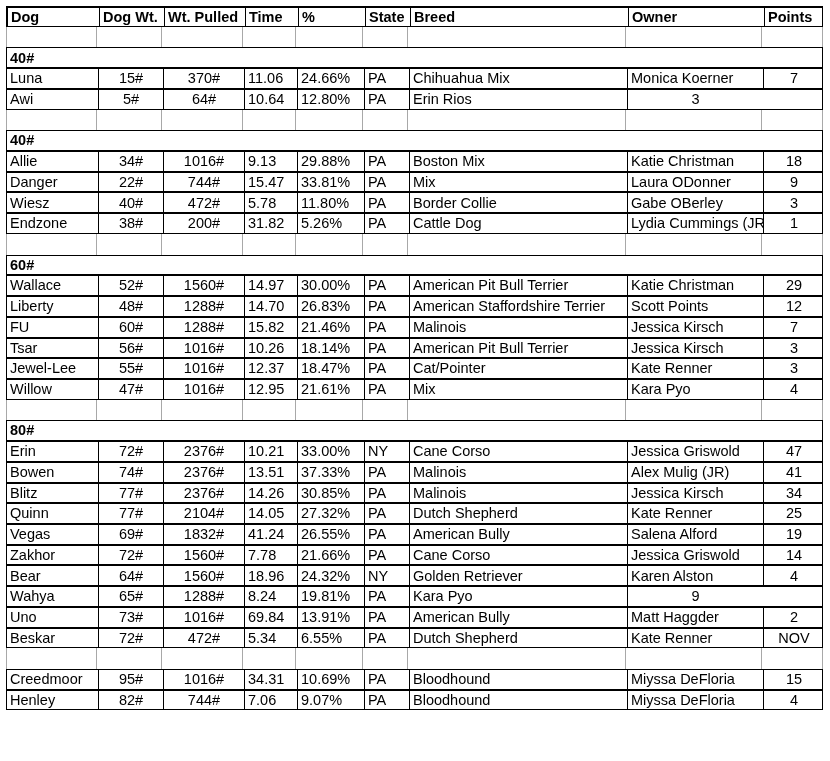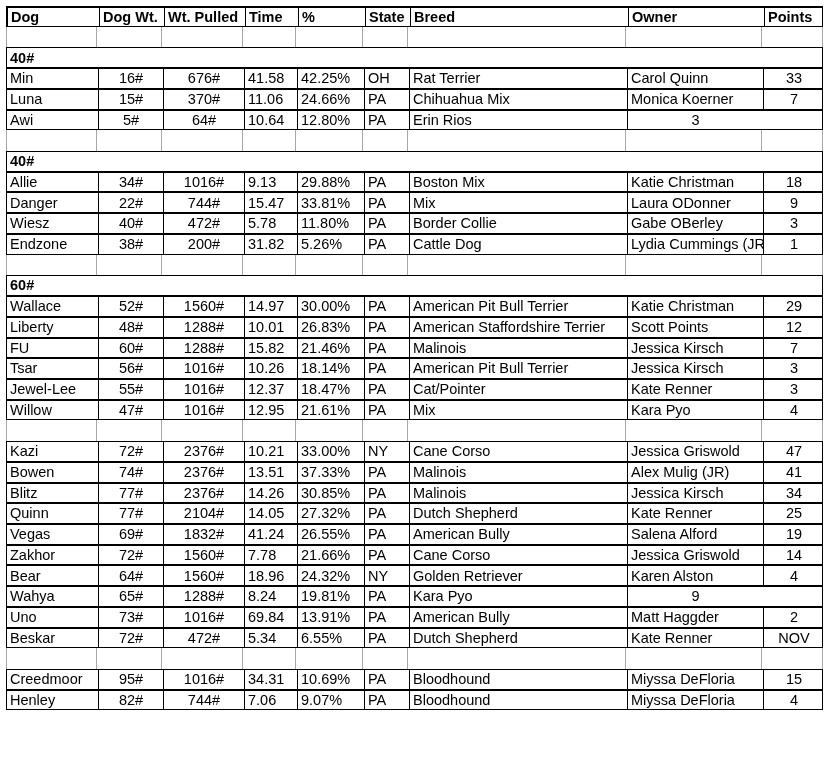--- a/index.html
+++ b/index.html
@@ -92,31 +92,20 @@
       <div class="cell ecell"></div>
       <div class="cell ecell"></div>
       <div class="cell ecell"></div>
       <div class="cell ecell"></div>
       <div class="cell ecell"></div>
     </div>
     <div class="row section-row">
       <div class="cell scell">40#</div>
     </div>
     <div class="row data-row">
-      <div class="cell dcell align-left">Min</div>
-      <div class="cell dcell align-center">16#</div>
-      <div class="cell dcell align-center">676#</div>
-      <div class="cell dcell align-left">41.58</div>
-      <div class="cell dcell align-left">42.25%</div>
-      <div class="cell dcell align-left">OH</div>
-      <div class="cell dcell align-left">Rat Terrier</div>
-      <div class="cell dcell align-left">Carol Quinn</div>
-      <div class="cell dcell align-center">33</div>
-    </div>
-    <div class="row data-row">
       <div class="cell dcell align-left">Luna</div>
       <div class="cell dcell align-center">15#</div>
       <div class="cell dcell align-center">370#</div>
       <div class="cell dcell align-left">11.06</div>
       <div class="cell dcell align-left">24.66%</div>
       <div class="cell dcell align-left">PA</div>
       <div class="cell dcell align-left">Chihuahua Mix</div>
       <div class="cell dcell align-left">Monica Koerner</div>
       <div class="cell dcell align-center">7</div>
     </div>
@@ -210,21 +199,21 @@
       <div class="cell dcell align-left">30.00%</div>
       <div class="cell dcell align-left">PA</div>
       <div class="cell dcell align-left">American Pit Bull Terrier</div>
       <div class="cell dcell align-left">Katie Christman</div>
       <div class="cell dcell align-center">29</div>
     </div>
     <div class="row data-row">
       <div class="cell dcell align-left">Liberty</div>
       <div class="cell dcell align-center">48#</div>
       <div class="cell dcell align-center">1288#</div>
-      <div class="cell dcell align-left">10.01</div>
+      <div class="cell dcell align-left">14.70</div>
       <div class="cell dcell align-left">26.83%</div>
       <div class="cell dcell align-left">PA</div>
       <div class="cell dcell align-left">American Staffordshire Terrier</div>
       <div class="cell dcell align-left">Scott Points</div>
       <div class="cell dcell align-center">12</div>
     </div>
     <div class="row data-row">
       <div class="cell dcell align-left">FU</div>
       <div class="cell dcell align-center">60#</div>
       <div class="cell dcell align-center">1288#</div>
@@ -272,22 +261,25 @@
       <div class="cell ecell"></div>
       <div class="cell ecell"></div>
       <div class="cell ecell"></div>
       <div class="cell ecell"></div>
       <div class="cell ecell"></div>
       <div class="cell ecell"></div>
       <div class="cell ecell"></div>
       <div class="cell ecell"></div>
       <div class="cell ecell"></div>
     </div>
-    <div class="row data-row">
-      <div class="cell dcell align-left">Kazi</div>
+    <div class="row section-row">
+      <div class="cell scell">80#</div>
+    </div>
+    <div class="row data-row">
+      <div class="cell dcell align-left">Erin</div>
       <div class="cell dcell align-center">72#</div>
       <div class="cell dcell align-center">2376#</div>
       <div class="cell dcell align-left">10.21</div>
       <div class="cell dcell align-left">33.00%</div>
       <div class="cell dcell align-left">NY</div>
       <div class="cell dcell align-left">Cane Corso</div>
       <div class="cell dcell align-left">Jessica Griswold</div>
       <div class="cell dcell align-center">47</div>
     </div>
     <div class="row data-row">

